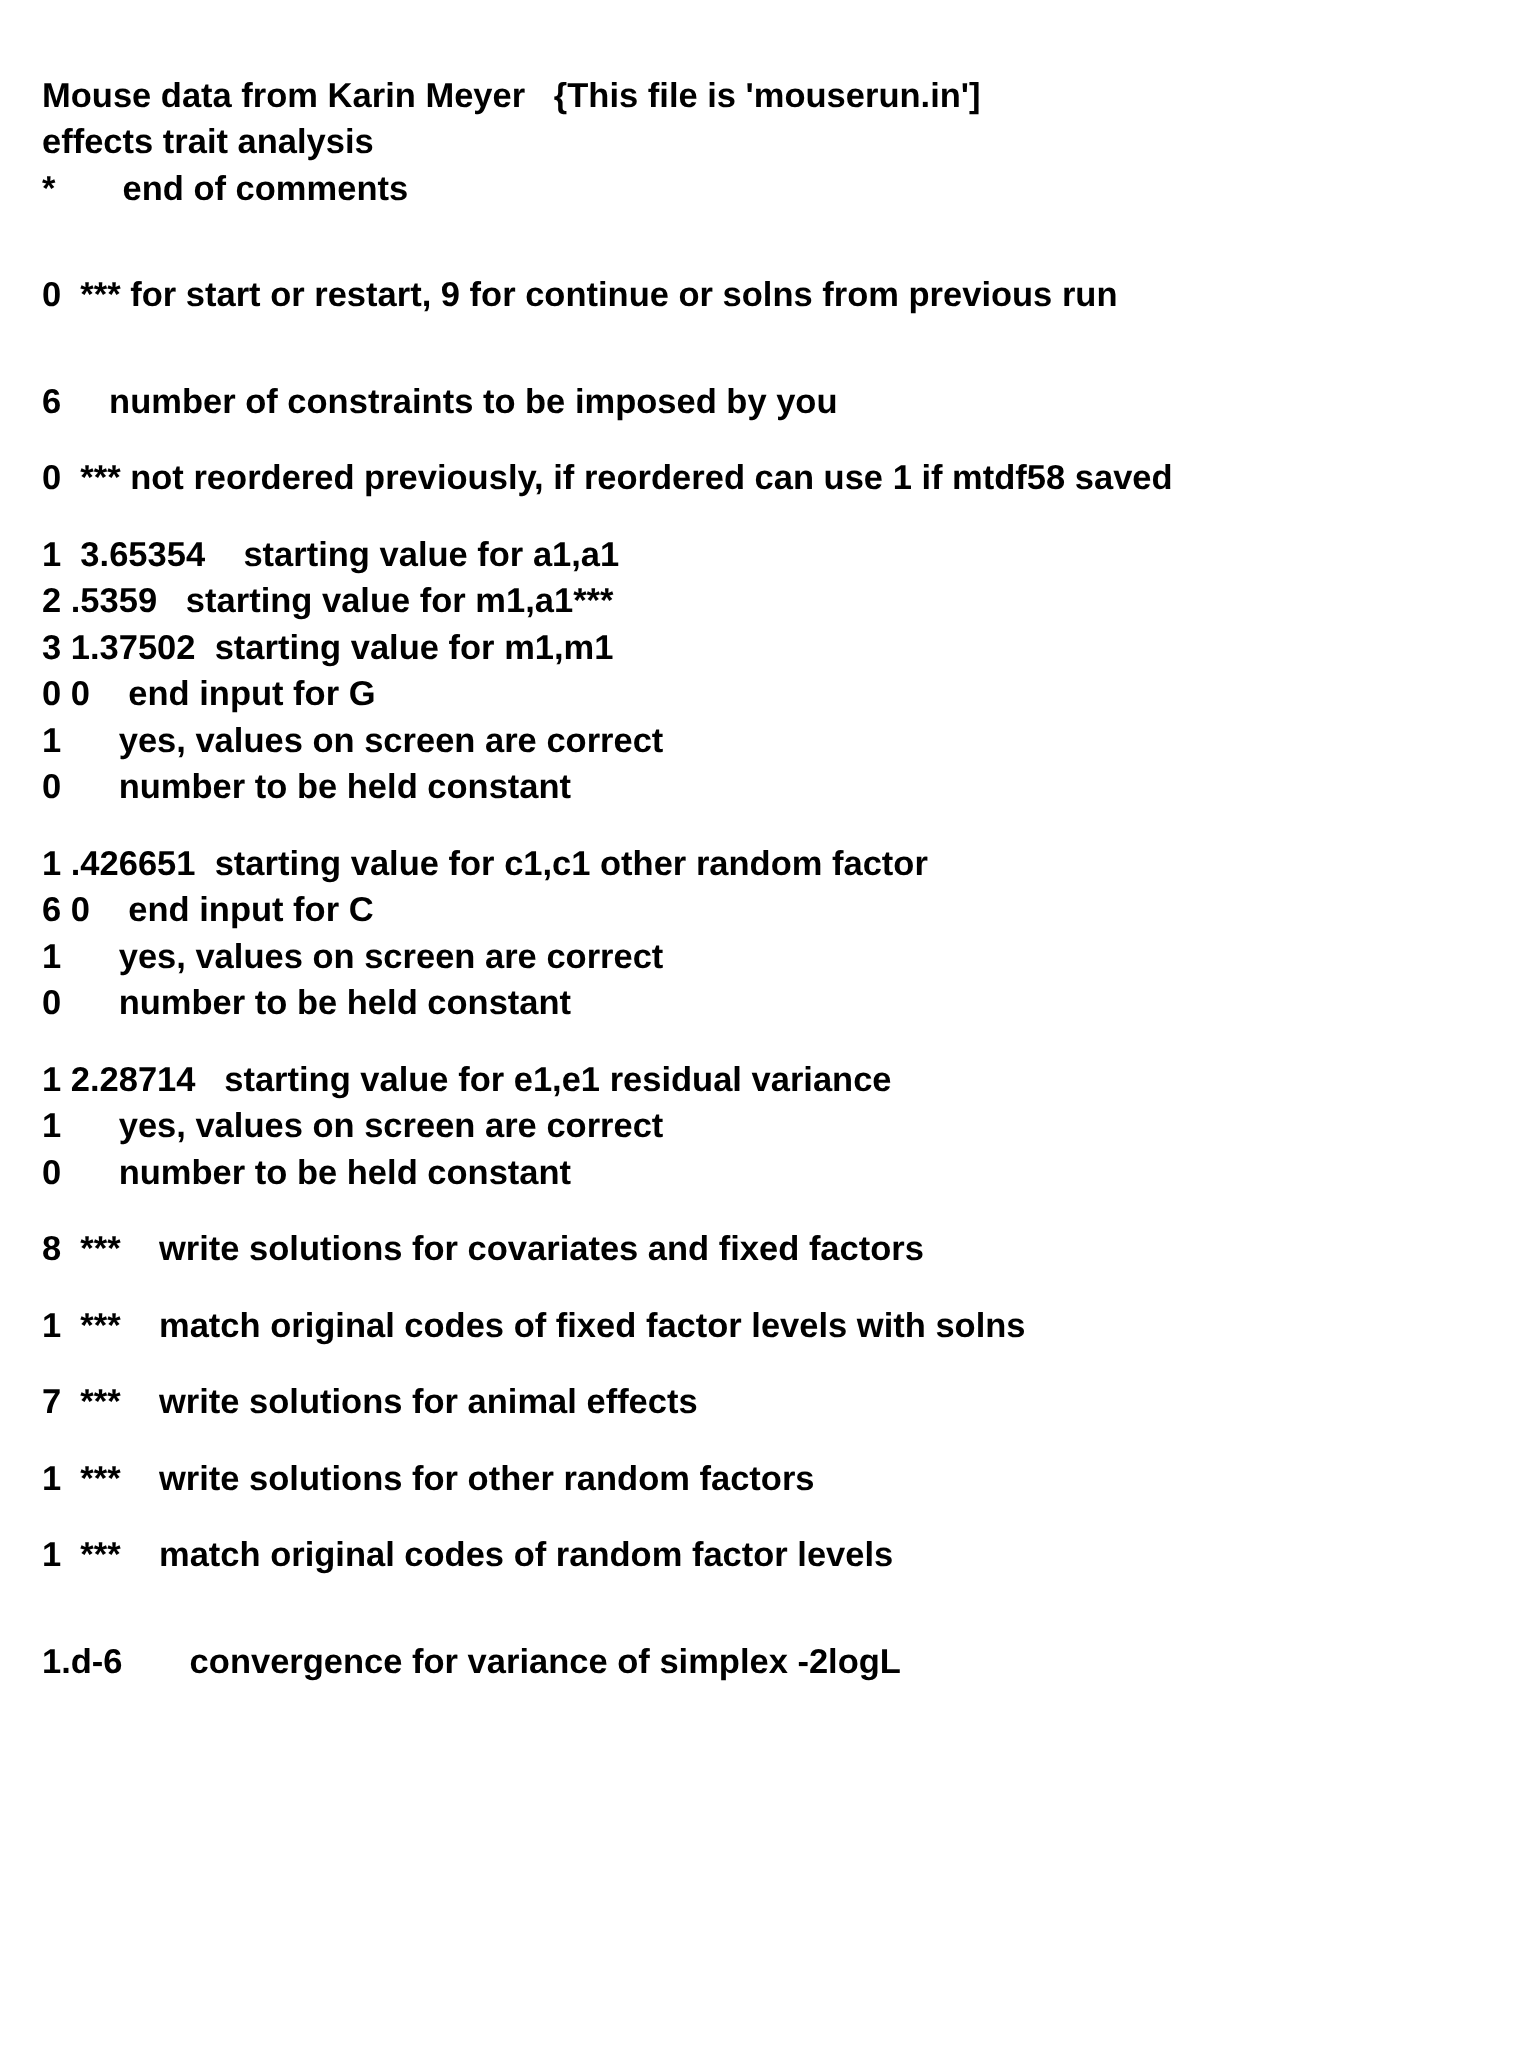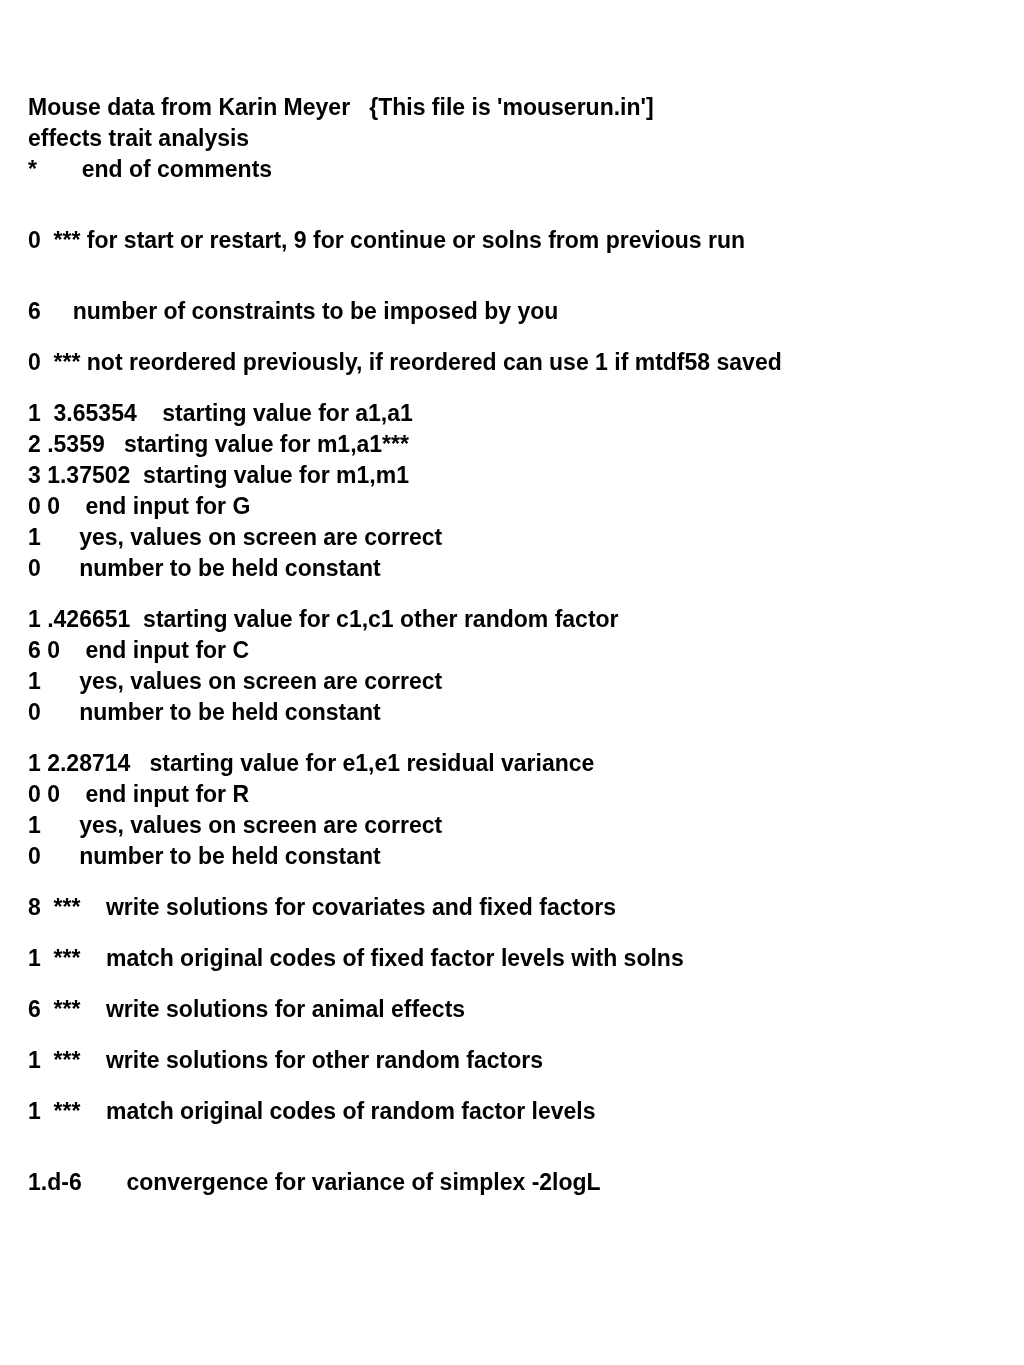--- a/index.html
+++ b/index.html
@@ -14,21 +14,20 @@
     background: #ffffff;
     overflow: hidden;
     font-family: "Liberation Sans", "DejaVu Sans", sans-serif;
   }
   .doc {
     position: absolute;
     top: 48px;
     left: 28px;
     right: 10px;
     color: #000000;
-    margin-top: 44px;
   }
   .line {
     white-space: pre;
     font-weight: bold;
     font-size: 23px;
     line-height: 31px;
     height: 31px;
     color: #000000;
   }
   .blank {
@@ -58,29 +57,28 @@
       <div class="line">0 0    end input for G</div>
       <div class="line">1      yes, values on screen are correct</div>
       <div class="line">0      number to be held constant</div>
       <div class="blank"></div>
       <div class="line">1 .426651  starting value for c1,c1 other random factor</div>
       <div class="line">6 0    end input for C</div>
       <div class="line">1      yes, values on screen are correct</div>
       <div class="line">0      number to be held constant</div>
       <div class="blank"></div>
       <div class="line">1 2.28714   starting value for e1,e1 residual variance</div>
-      <div class="line">0 0    end input for R</div>
       <div class="line">1      yes, values on screen are correct</div>
       <div class="line">0      number to be held constant</div>
       <div class="blank"></div>
       <div class="line">8  ***    write solutions for covariates and fixed factors</div>
       <div class="blank"></div>
       <div class="line">1  ***    match original codes of fixed factor levels with solns</div>
       <div class="blank"></div>
-      <div class="line">6  ***    write solutions for animal effects</div>
+      <div class="line">7  ***    write solutions for animal effects</div>
       <div class="blank"></div>
       <div class="line">1  ***    write solutions for other random factors</div>
       <div class="blank"></div>
       <div class="line">1  ***    match original codes of random factor levels</div>
       <div class="blank"></div>
       <div class="blank"></div>
       <div class="line">1.d-6       convergence for variance of simplex -2logL</div>
       <div class="blank"></div>
     </div>
 </div>

